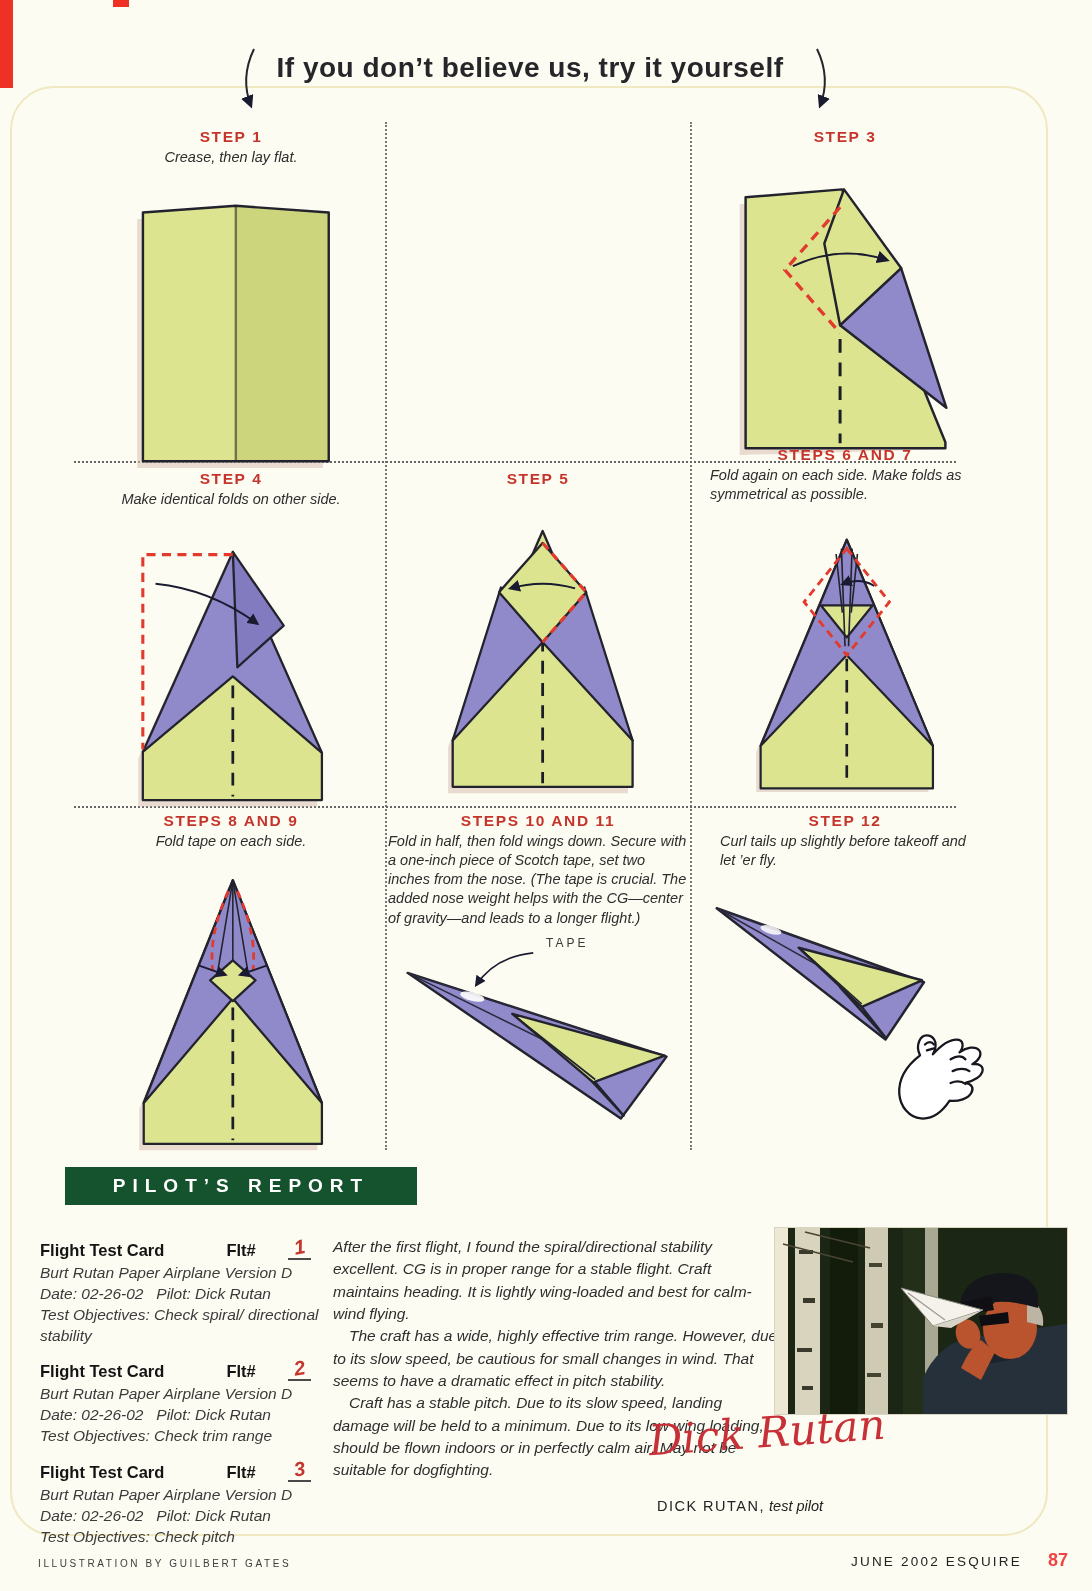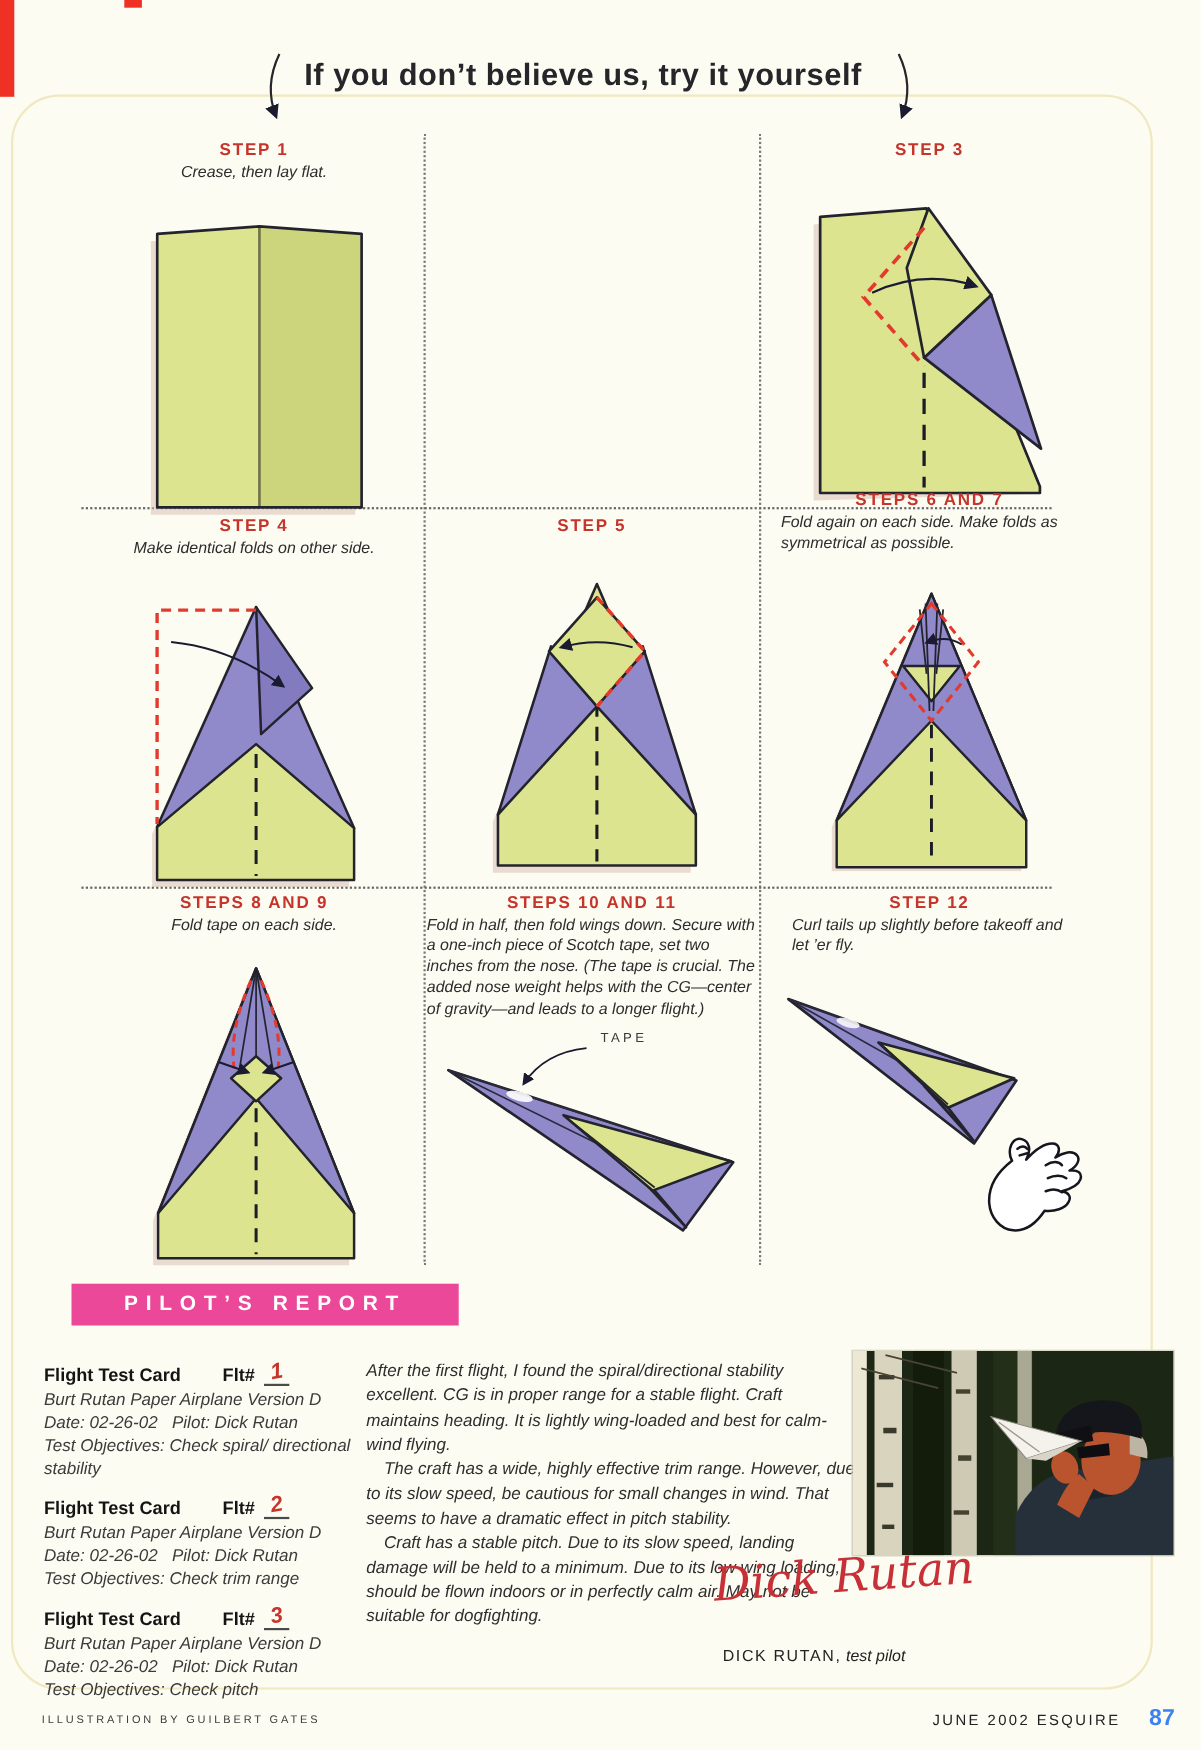--- a/index.html
+++ b/index.html
@@ -13,46 +13,46 @@
   .arc{position:absolute;top:46px;}
   .arc.left{left:238px;} .arc.right{left:812px;}
   .vsep{position:absolute;top:122px;height:1028px;width:0;border-left:2px dotted #777;}
   .hsep{position:absolute;left:74px;width:882px;height:0;border-top:2px dotted #666;}
   .panel{position:absolute;display:flex;flex-direction:column;align-items:center;}
   .step-label{font-size:15.5px;font-weight:700;color:#c5352c;letter-spacing:1.6px;text-align:right;}
   .step-caption{font-style:italic;font-size:14.5px;color:#2d2d2d;line-height:1.32;text-align:left;margin-top:2px;}
   .diagram{margin-top:2px;}
   .tape-label{font-size:12px;letter-spacing:3px;color:#3a3a3a;}
   
-  .pr-bar{position:absolute;left:65px;top:1167px;width:352px;height:38px;background:#ec4899;
+  .pr-bar{position:absolute;left:65px;top:1167px;width:352px;height:38px;background:#14532d;
     display:flex;align-items:center;justify-content:center;}
   .pr-bar span{color:#fff;font-size:19px;font-weight:700;letter-spacing:7px;}
   .cards{position:absolute;left:40px;top:1238px;width:292px;}
   .card{margin-bottom:13px;}
-  .card-head{font-size:16.5px;font-weight:700;color:#141414;display:flex;align-items:flex-end;}
+  .card-head{font-size:16.5px;font-weight:700;color:#141414;display:flex;align-items:flex-end;gap:24px;}
   .card-head .flt{margin-left:38px;}
   .flt-underline{display:inline-block;border-bottom:2px solid #4a4a4a;padding:0 6px;margin-left:8px;}
   .flt-num{display:inline-block;color:#c5352c;font-size:20px;font-weight:700;font-style:italic;
     transform:rotate(-10deg);line-height:0.9;}
   .card-body{font-style:italic;font-size:15.5px;color:#3b3b3b;line-height:1.36;margin-top:2px;}
   .report-col{position:absolute;left:333px;top:1236px;width:447px;font-style:italic;
     font-size:15.5px;color:#2e2e2e;line-height:1.44;}
   .report-col p{margin:0;}
   .report-col p.indent{text-indent:16px;}
   .photo{position:absolute;left:775px;top:1228px;width:292px;height:186px;outline:1px solid #d8d4c2;}
   .signature{position:absolute;left:612px;top:1408px;width:310px;text-align:center;
     font-family:"DejaVu Serif","Liberation Serif",serif;font-style:italic;
     font-size:42px;color:#c83038;transform:rotate(-4deg);}
   .sig-credit{position:absolute;left:560px;top:1498px;width:360px;text-align:center;font-size:14.5px;color:#222;}
   .sig-credit .nm{letter-spacing:1.5px;font-weight:500;}
   .sig-credit .role{font-style:italic;}
   .footer-left{position:absolute;left:38px;top:1558px;font-size:10px;letter-spacing:2.6px;color:#3c3c3c;}
   .footer-right{position:absolute;right:24px;top:1550px;display:flex;align-items:baseline;gap:26px;}
   .footer-right .issue{font-size:13.5px;letter-spacing:2.2px;color:#222;font-weight:500;}
-  .footer-right .pageno{font-size:21px;font-weight:700;color:#3b82f6;}
+  .footer-right .pageno{font-size:18px;font-weight:700;color:#ef4444;}
   svg .ink{stroke:#23232e;stroke-width:2.5;stroke-linejoin:round;}
 </style>
 </head>
 <body>
 
 <svg width="0" height="0" style="position:absolute">
   <defs>
     <marker id="arr" viewBox="0 0 10 10" refX="8" refY="5" markerWidth="6.5" markerHeight="6.5" orient="auto-start-reverse">
       <path d="M0,0 L10,5 L0,10 z" fill="#1a1a30"></path>
     </marker>

